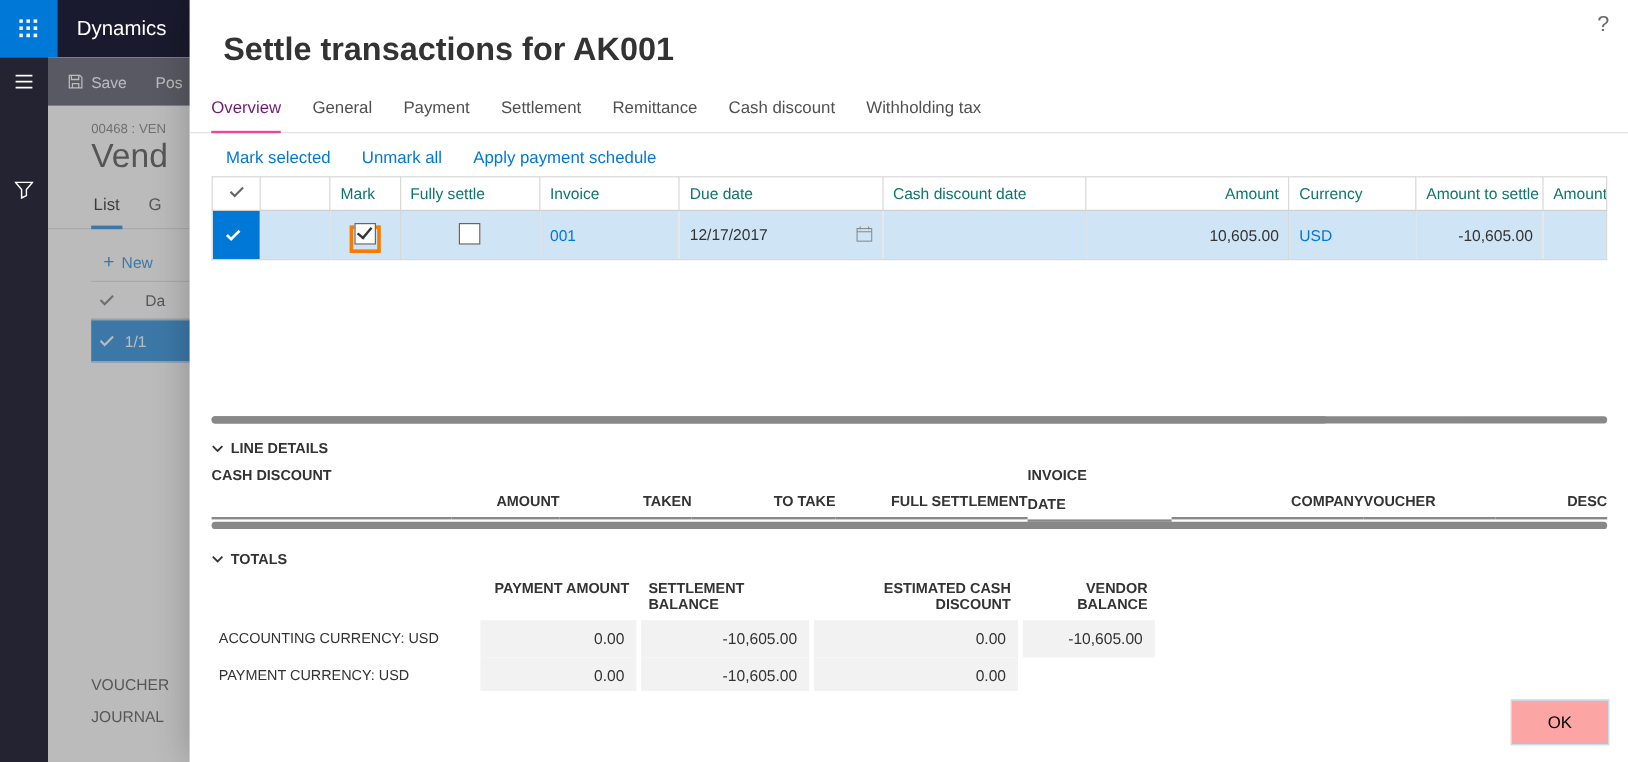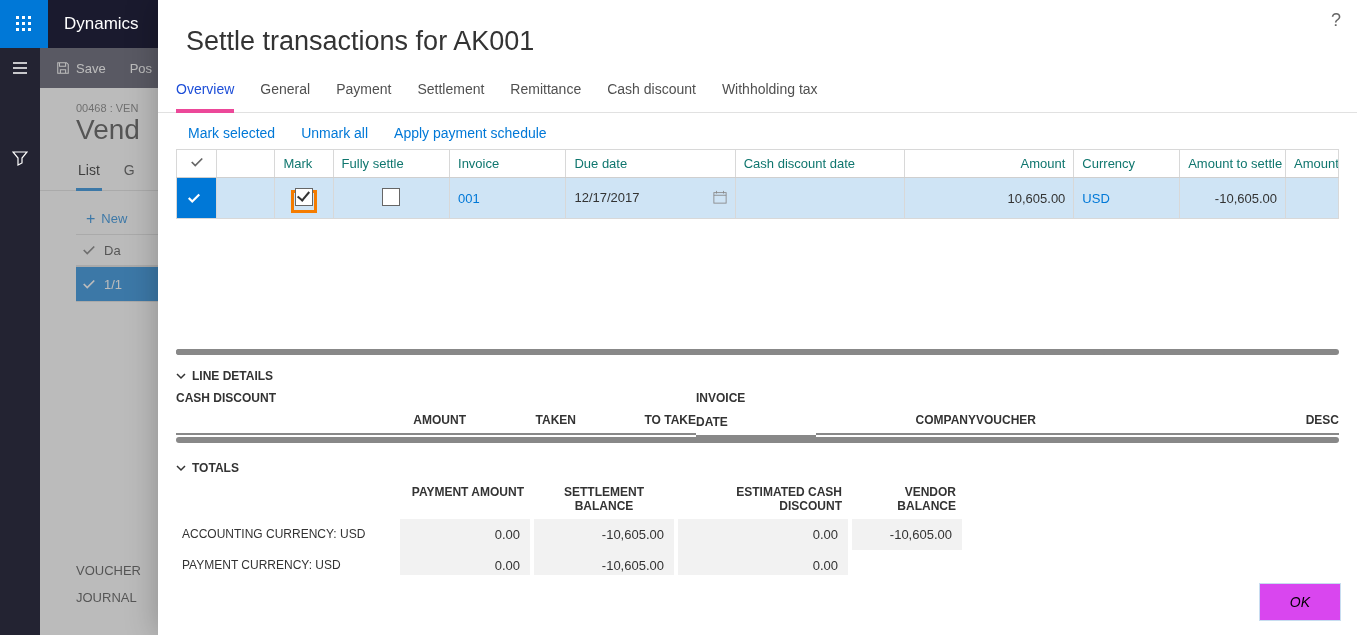--- a/index.html
+++ b/index.html
@@ -27,26 +27,26 @@
 .sub-tabs { padding: 0 36px; display: flex; gap: 20px; border-bottom: 1px solid #ddd; font-size: 14px; }
 .sub-tab { padding: 8px 2px 10px; cursor: pointer; color: #333; }
 .sub-tab.active { border-bottom: 3px solid #0078d7; color: #000; margin-bottom: -1px; }
 
 .list-area { padding: 12px 36px; }
 .new-btn { display:inline-flex; align-items:center; gap:6px; padding:8px 10px; font-size:13px; color:#0078d7; cursor:pointer;}
 .list-row { display:flex; align-items:center; height:32px; border-top:1px solid #ddd; border-bottom:1px solid #ddd; padding-left:6px;}
 
 
 .dialog { position: absolute; top: 0; right: 0; bottom: 0; left: 158px; background: #fff; box-shadow: 0 0 30px rgba(0,0,0,0.25); display: flex; flex-direction: column; }
-.dlg-title { padding: 26px 28px 14px; font-size: 27px; font-weight: 400; color: #333; }
+.dlg-title { padding: 26px 28px 14px; font-size: 27px; font-weight: 700; color: #333; }
 .help-btn { position:absolute; top:10px; right:16px; color:#666; font-size:18px; cursor:pointer;}
 
 .dlg-tabs { padding: 0 18px; border-bottom: 1px solid #e1e1e1; display: flex; gap: 26px; font-size: 14px; }
 .dlg-tab { padding: 10px 0 12px; color: #505050; cursor: pointer; }
-.dlg-tab.active { border-bottom: 4px solid #ec4899; color: #1d4ed8; margin-bottom: -1px; }
+.dlg-tab.active { border-bottom: 2px solid #ec4899; color: #701a75; margin-bottom: -1px; }
 
 .dlg-body { flex: 1; overflow: auto; position: relative; }
 .dlg-body::-webkit-scrollbar { width: 8px; }
 .dlg-body::-webkit-scrollbar-thumb { background: #c0c0c0; border-radius: 4px; }
 
 .sub-links { display: flex; gap: 26px; padding: 12px 30px 8px; font-size: 14px; }
 .sub-links a { color: #0078d7; text-decoration: none; cursor: pointer; }
 
 .grid-wrap { padding: 0 18px; }
 .grid { border-collapse: collapse; width:100%; table-layout: fixed; }
@@ -76,21 +76,21 @@
 .totals-grid{display:grid;grid-template-columns:220px 130px 140px 170px 110px;gap:0 4px;padding:6px 18px 14px;font-size:13px;}
 .totals-grid .th{font-size:12px;font-weight:600;color:#333;padding:0 6px 6px;}
 .totals-grid .rowlbl{font-size:12px;color:#333;padding:8px 6px;white-space:nowrap;}
 .totals-grid .val{background:#f2f2f2;padding:8px 10px;text-align:right;}
 .totals-grid .val.empty{background:transparent;}
 
 .side-labels{position:absolute;left:36px;bottom:18px;font-size:13px;color:#333;}
 .side-labels div{margin-bottom:12px;}
 
 .dlg-footer{padding:8px 16px 14px;display:flex;justify-content:flex-end;}
-.ok-btn{background:#d946ef;border:1px solid #c8ddf0;padding:10px 30px;font-size:14px;cursor:pointer;font-style:italic;}
+.ok-btn{background:#fca5a5;border:1px solid #c8ddf0;padding:10px 30px;font-size:14px;cursor:pointer;}
 
 .col-selcheck{width:38px;}
 .col-mark{width:55px;}
 .col-fully{width:110px;}
 .col-invoice{width:110px;}
 .col-due{width:160px;}
 .col-cashdate{width:160px;}
 .col-amount{width:160px;}
 .col-currency{width:100px;}
 .col-amtsettled{width:100px;}
@@ -156,21 +156,21 @@
   </div>
   <div class="list-area">
     <div class="new-btn">
         <span style="font-size:16px;line-height:12px;">+</span>
         <span>New</span>
       </div>
     <div class="list-row" style="background:#fff;">
       <svg width="14" height="14" viewBox="0 0 16 16">
           <path d="M2 8l4 4 8-8" fill="none" stroke="#666" stroke-width="2"></path>
         </svg>
-      <span style="margin-left:8px">Da</span>
+      <span style="margin-left:25px">Da</span>
     </div>
     <div class="list-row" style="background:#0078d7;color:#fff;height:36px">
       <svg width="14" height="14" viewBox="0 0 16 16">
           <path d="M2 8l4 4 8-8" fill="none" stroke="#fff" stroke-width="2"></path>
         </svg>
       <span style="margin-left:8px">1/1</span>
     </div>
   </div>
   <div class="side-labels">
     <div>VOUCHER</div>
@@ -278,20 +278,24 @@
           <div class="dh right">AMOUNT</div>
         </div>
       <div style="flex:0 0 110px;">
           <div style="height:20px;"></div>
           <div class="dh right">TAKEN</div>
         </div>
       <div style="flex:0 0 120px;">
           <div style="height:20px;"></div>
           <div class="dh right">TO TAKE</div>
         </div>
+      <div style="flex:0 0 160px;">
+          <div style="height:20px;"></div>
+          <div class="dh right">FULL SETTLEMENT</div>
+        </div>
       <div style="flex:0 0 120px;">
           <div class="dh-group-title" style="text-align:left;">INVOICE</div>
           <div class="dh" textcontent="INVOICE DATE">DATE</div>
         </div>
       <div style="flex:0 0 160px;">
           <div style="height:20px;"></div>
           <div class="dh right">COMPANY</div>
         </div>
       <div style="flex:0 0 110px;">
           <div style="height:20px;"></div>
@@ -307,21 +311,21 @@
     <div class="section-hdr">
       <svg viewBox="0 0 10 10">
           <path d="M1 3l4 4 4-4" fill="none" stroke="#333" stroke-width="1.5"></path>
         </svg>
       <span>TOTALS</span>
     </div>
 
     <div class="totals-grid">
       <div></div>
       <div class="th" style="text-align:right">PAYMENT AMOUNT</div>
-      <div class="th" style="text-align:center">SETTLEMENT BALANCE</div>
+      <div class="th" style="text-align:left">SETTLEMENT BALANCE</div>
       <div class="th" style="text-align:right">ESTIMATED CASH DISCOUNT</div>
       <div class="th" style="text-align:right">VENDOR BALANCE</div>
 
       <div class="rowlbl">ACCOUNTING CURRENCY: USD</div>
       <div class="val">0.00</div>
       <div class="val">-10,605.00</div>
       <div class="val">0.00</div>
       <div class="val">-10,605.00</div>
 
       <div class="rowlbl">PAYMENT CURRENCY: USD</div>

